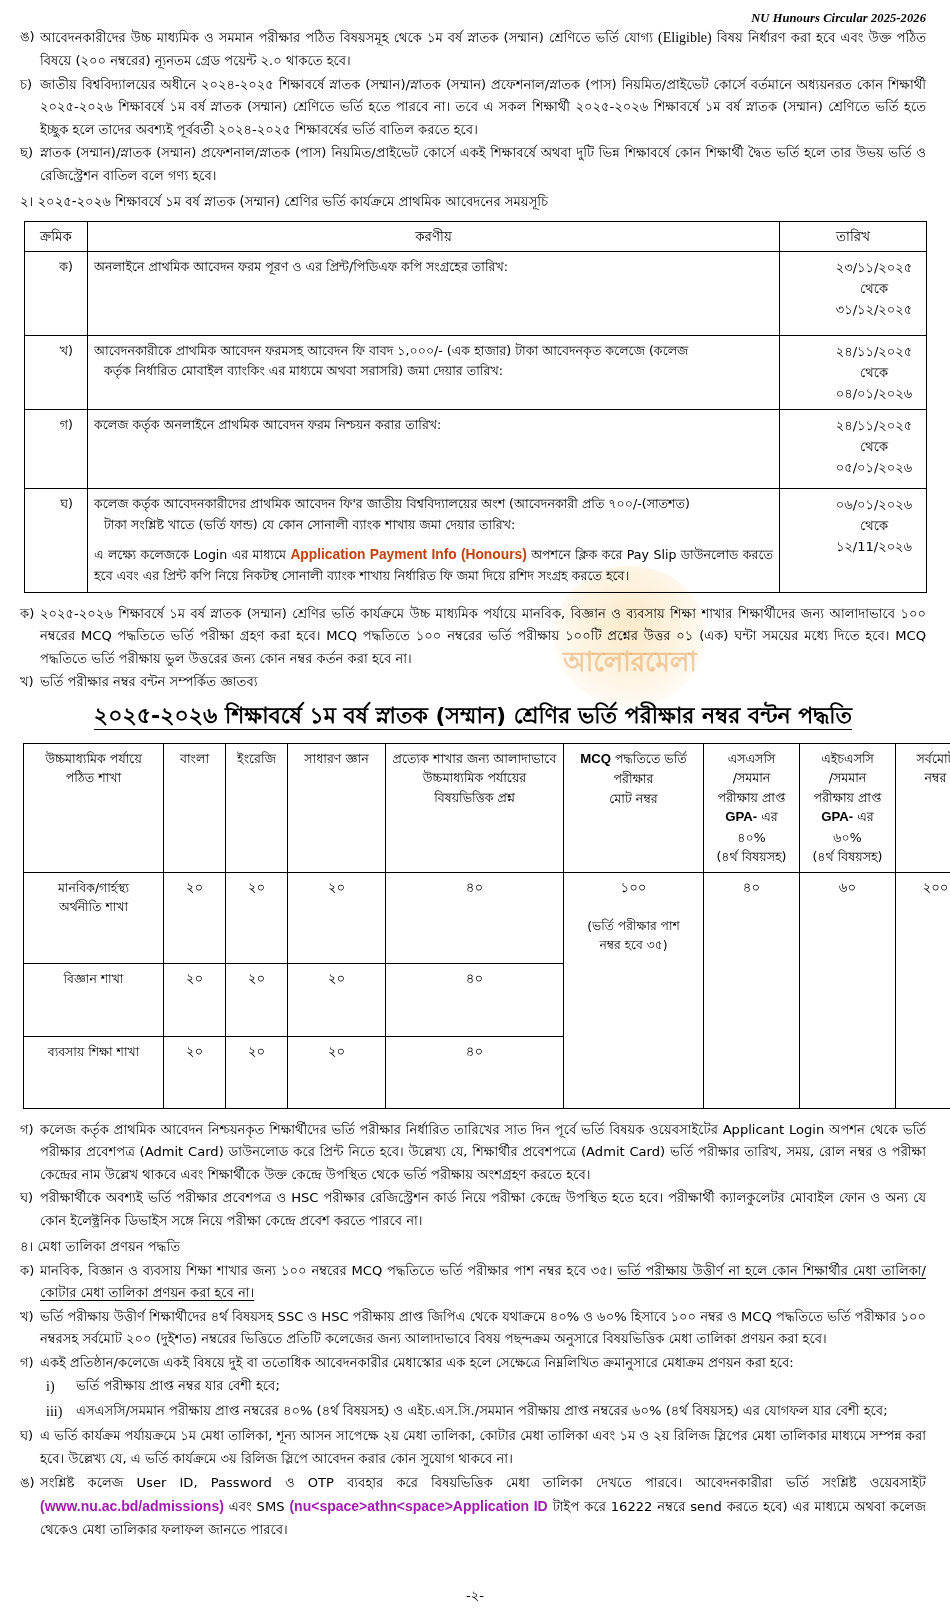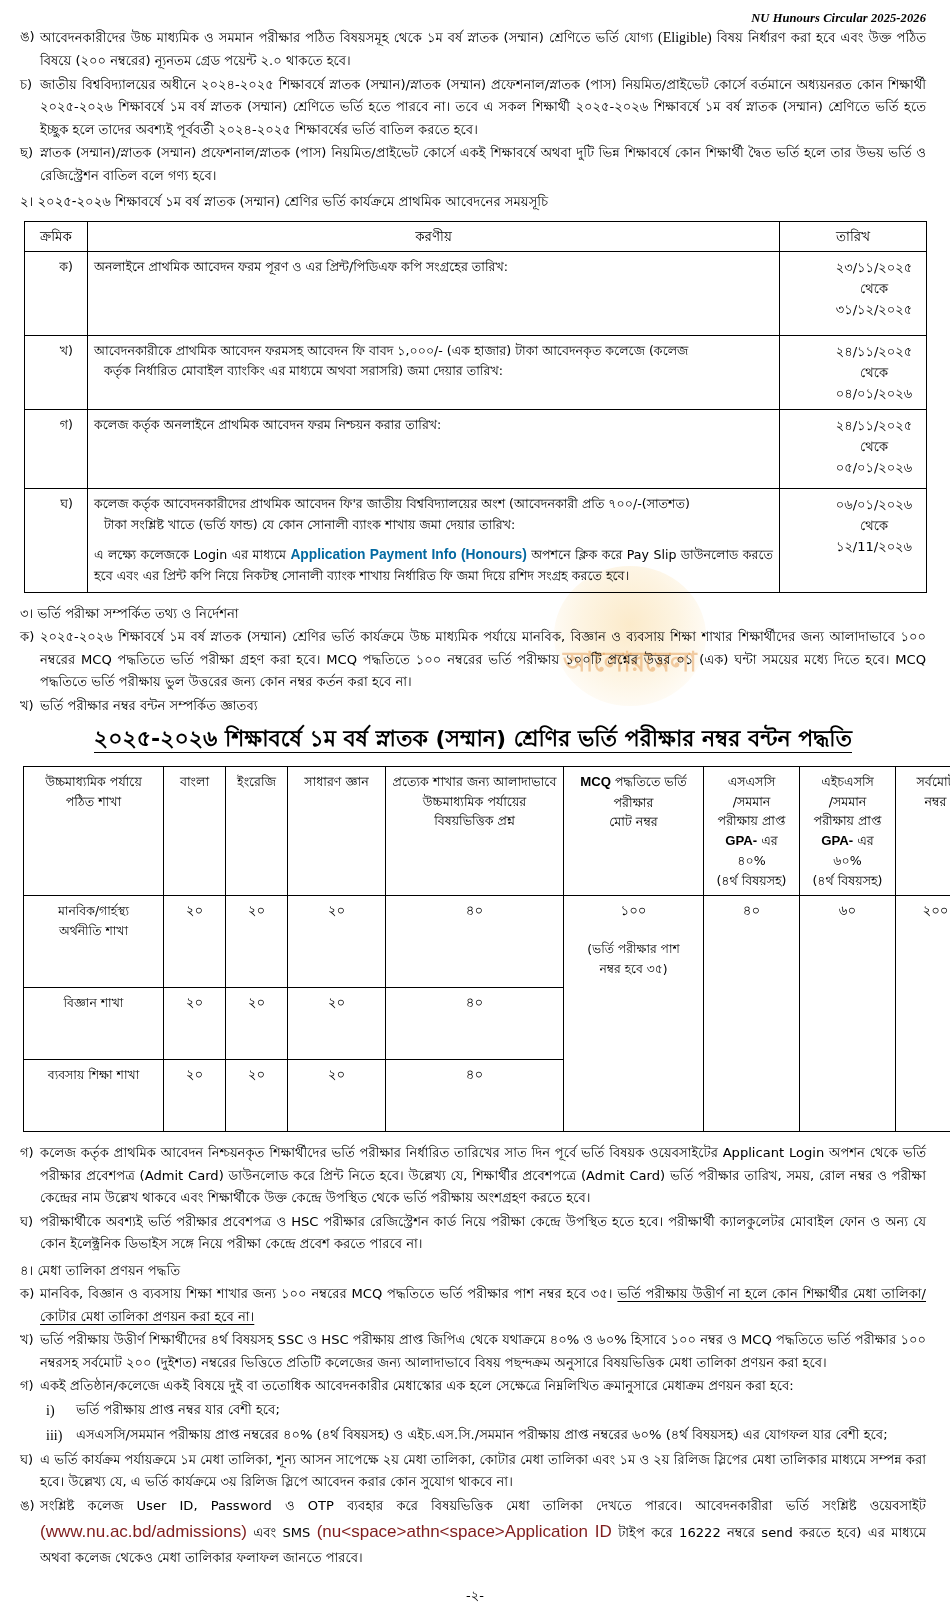--- a/index.html
+++ b/index.html
@@ -107,22 +107,22 @@
   .center-title span { border-bottom: 1.5px solid #000; padding-bottom: 1px; }
 
   
   .rlist { margin: 0 0 0 26px; }
   .rlist .para { font-size: 13.1px; }
   .rlist .para .marker { min-width: 30px; text-align: left; }
 
   
   .en { font-family: "Liberation Sans", sans-serif; font-weight: bold; font-size: 13.6px; }
   .en-serif { font-family: "Liberation Serif", serif; font-size: 14px; }
-  .lnk { color: #0369a1; font-family: "Liberation Sans", sans-serif; font-weight: bold; font-size: 13.8px; }
-  .lnk2 { color: #7f1d1d; font-family: "Liberation Sans", sans-serif; font-weight: normal; font-size: 17px; }
+  .lnk { color: #c2410c; font-family: "Liberation Sans", sans-serif; font-weight: bold; font-size: 13.8px; }
+  .lnk2 { color: #a21caf; font-family: "Liberation Sans", sans-serif; font-weight: bold; font-size: 14px; }
   .udl { text-decoration: underline; text-underline-offset: 3px; }
 
   
   table.doc-tbl {
     border-collapse: collapse;
     width: 100%;
     font-family: "DejaVu Sans", sans-serif;
     table-layout: fixed;
   }
   table.doc-tbl td, table.doc-tbl th {
@@ -274,21 +274,20 @@
           </td>
           <td class="date">
             <span>০৬/০১/২০২৬</span><br>
             <span>থেকে</span><br>
             <span>১২/11/২০২৬</span>
           </td>
         </tr>
       </tbody>
     </table>
 
-    <div class="section-head">৩। ভর্তি পরীক্ষা সম্পর্কিত তথ্য ও নির্দেশনা</div>
 
     <div class="para">
       <span class="marker">ক)</span>
       <span class="ptext">২০২৫-২০২৬ শিক্ষাবর্ষে ১ম বর্ষ স্নাতক (সম্মান) শ্রেণির ভর্তি কার্যক্রমে উচ্চ মাধ্যমিক পর্যায়ে মানবিক, বিজ্ঞান ও ব্যবসায় শিক্ষা শাখার শিক্ষার্থীদের জন্য আলাদাভাবে ১০০ নম্বরের MCQ পদ্ধতিতে ভর্তি পরীক্ষা গ্রহণ করা হবে। MCQ পদ্ধতিতে ১০০ নম্বরের ভর্তি পরীক্ষায় ১০০টি প্রশ্নের উত্তর ০১ (এক) ঘন্টা সময়ের মধ্যে দিতে হবে। MCQ পদ্ধতিতে ভর্তি পরীক্ষায় ভুল উত্তরের জন্য কোন নম্বর কর্তন করা হবে না।</span>
     </div>
 
     <div class="para">
       <span class="marker">খ)</span>
       <span class="ptext">ভর্তি পরীক্ষার নম্বর বন্টন সম্পর্কিত জ্ঞাতব্য</span>
     </div>

